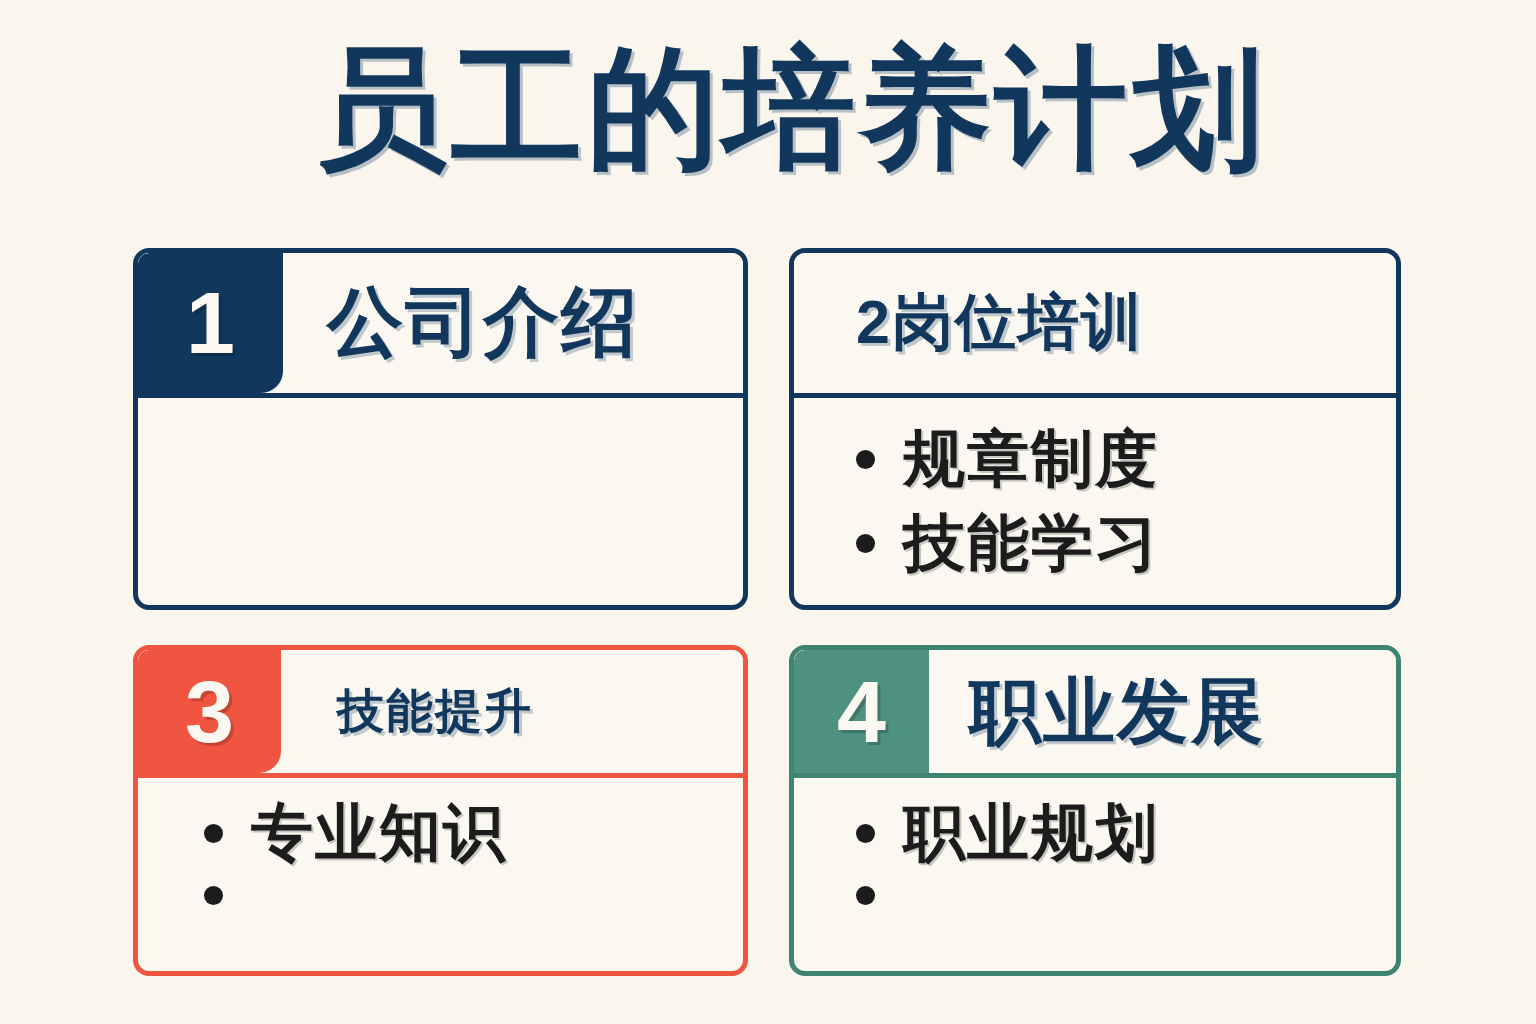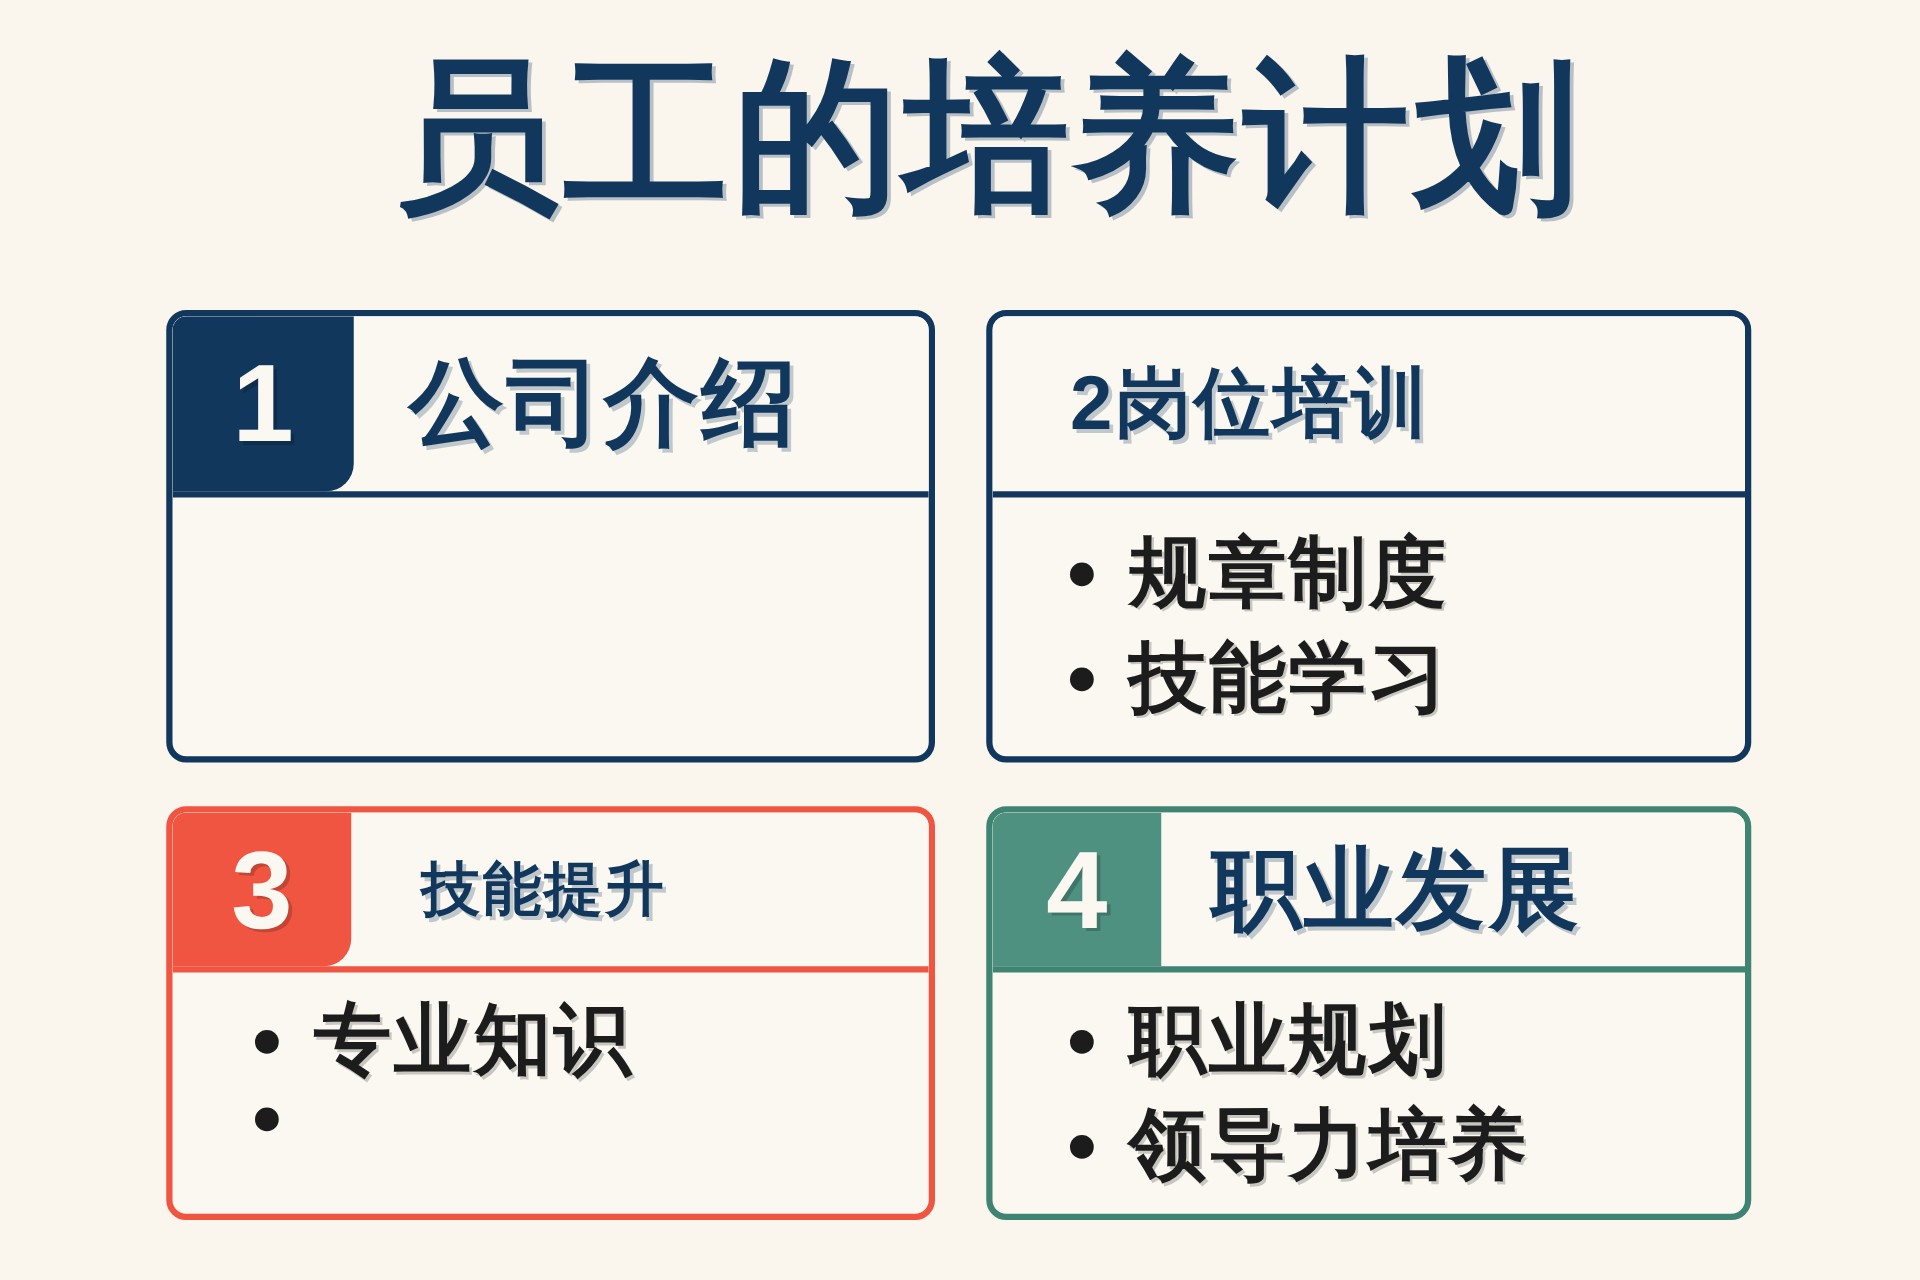--- a/index.html
+++ b/index.html
@@ -207,19 +207,18 @@
       <div class="card-title">职业发展</div>
     </div>
     <div class="card-body">
       <ul class="bullet-list">
         <li class="bullet-item">
           <span class="bullet-dot"></span>
           <span>职业规划</span>
         </li>
         <li class="bullet-item">
           <span class="bullet-dot"></span>
-          <span>领导力培养</span>
         </li>
       </ul>
     </div>
   </div>
 
 </div>
 
 </body></html>

